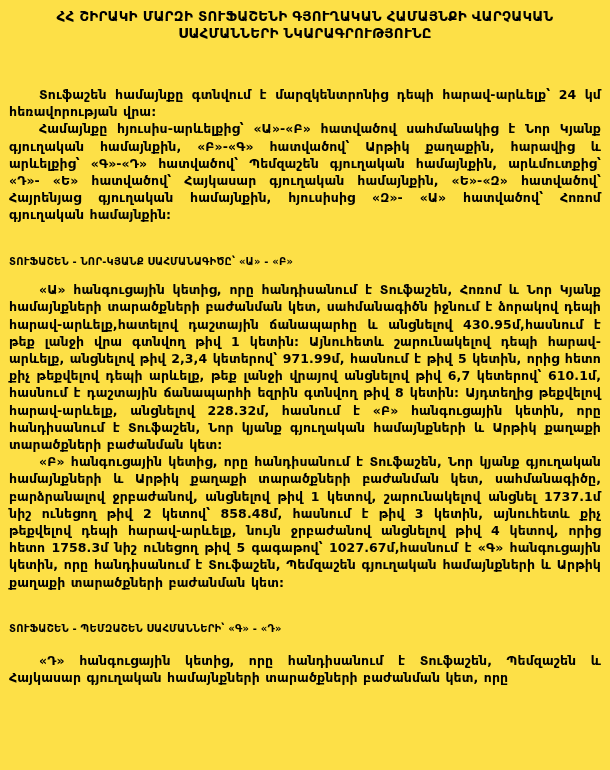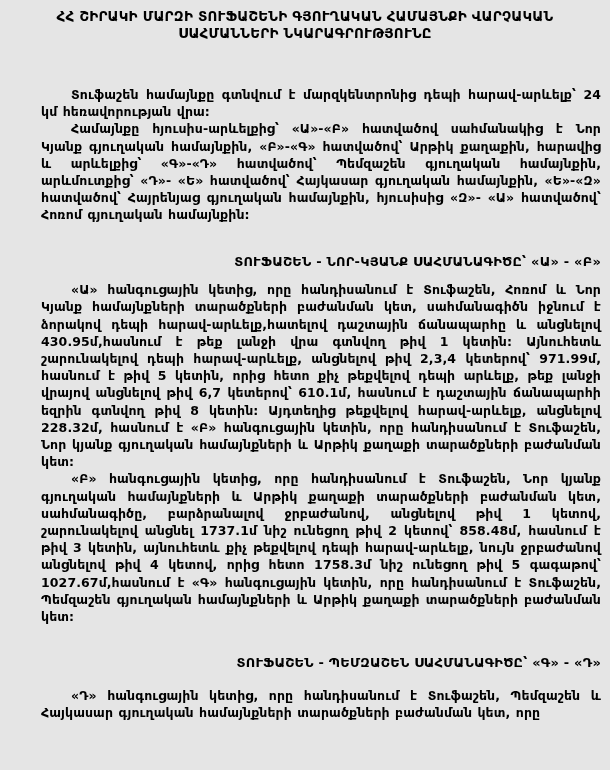--- a/index.html
+++ b/index.html
@@ -14,65 +14,65 @@
     color: #000000;
     font-family: "DejaVu Sans", sans-serif;
     font-weight: bold;
     -webkit-font-smoothing: none;
   }
   .page {
     box-sizing: border-box;
     width: 610px;
     height: 770px;
     padding: 8px 9px 0 9px;
-    background: #e5e5e5;
+    background: #fde047;
   }
   .doc-title {
     margin: 0 0 44px 0;
     padding: 0 26px;
     font-size: 13.5px;
     line-height: 17px;
     text-align: center;
     letter-spacing: 0.2px;
   }
   .section-heading {
-    font-size: 13px;
+    font-size: 10px;
     line-height: 16.5px;
-    text-align: right;
+    text-align: left;
     letter-spacing: 0.2px;
     margin: 0;
   }
   .heading-a-b   { margin: 30px 0 11px 0; }
   .heading-b-g   { margin: 41px 0 18px 0; padding: 0 30px; }
   .heading-g-d   { margin: 30px 0 15px 0; }
   .body-text {
     margin: 0;
     font-size: 12.5px;
     line-height: 17.2px;
     text-align: justify;
     letter-spacing: 0.1px;
     word-spacing: 1px;
   }
-  .indent { text-indent: 30px; margin-left: 32px; }
+  .indent { text-indent: 30px; }
 </style>
 </head>
 <body>
 
 <div class="page">
 
   <h1 class="doc-title">ՀՀ ՇԻՐԱԿԻ ՄԱՐԶԻ ՏՈՒՖԱՇԵՆԻ ԳՅՈՒՂԱԿԱՆ ՀԱՄԱՅՆՔԻ ՎԱՐՉԱԿԱՆ ՍԱՀՄԱՆՆԵՐԻ ՆԿԱՐԱԳՐՈՒԹՅՈՒՆԸ</h1>
 
   <p class="body-text indent">Տուֆաշեն համայնքը գտնվում է մարզկենտրոնից դեպի հարավ-արևելք՝ 24 կմ հեռավորության վրա:</p>
 
   <p class="body-text indent">Համայնքը հյուսիս-արևելքից՝ «Ա»-«Բ» հատվածով սահմանակից է Նոր Կյանք գյուղական համայնքին, «Բ»-«Գ» հատվածով՝ Արթիկ քաղաքին, հարավից և արևելքից՝ «Գ»-«Դ» հատվածով՝ Պեմզաշեն գյուղական համայնքին, արևմուտքից՝ «Դ»- «Ե» հատվածով՝ Հայկասար գյուղական համայնքին, «Ե»-«Զ» հատվածով՝ Հայրենյաց գյուղական համայնքին, հյուսիսից «Զ»- «Ա» հատվածով՝ Հոռոմ գյուղական համայնքին:</p>
 
   <h2 class="section-heading heading-a-b">ՏՈՒՖԱՇԵՆ - ՆՈՐ-ԿՅԱՆՔ ՍԱՀՄԱՆԱԳԻԾԸ՝ «Ա» - «Բ»</h2>
 
   <p class="body-text indent">«Ա» հանգուցային կետից, որը հանդիսանում է Տուֆաշեն, Հոռոմ և Նոր Կյանք համայնքների տարածքների բաժանման կետ, սահմանագիծն իջնում է ձորակով դեպի հարավ-արևելք,հատելով դաշտային ճանապարհը և անցնելով 430.95մ,հասնում է թեք լանջի վրա գտնվող թիվ 1 կետին: Այնուհետև շարունակելով դեպի հարավ-արևելք, անցնելով թիվ 2,3,4 կետերով՝ 971.99մ, հասնում է թիվ 5 կետին, որից հետո քիչ թեքվելով դեպի արևելք, թեք լանջի վրայով անցնելով թիվ 6,7 կետերով՝ 610.1մ, հասնում է դաշտային ճանապարհի եզրին գտնվող թիվ 8 կետին: Այդտեղից թեքվելով հարավ-արևելք, անցնելով 228.32մ, հասնում է «Բ» հանգուցային կետին, որը հանդիսանում է Տուֆաշեն, Նոր կյանք գյուղական համայնքների և Արթիկ քաղաքի տարածքների բաժանման կետ:</p>
 
 
   <p class="body-text indent">«Բ» հանգուցային կետից, որը հանդիսանում է Տուֆաշեն, Նոր կյանք գյուղական համայնքների և Արթիկ քաղաքի տարածքների բաժանման կետ, սահմանագիծը, բարձրանալով ջրբաժանով, անցնելով թիվ 1 կետով, շարունակելով անցնել 1737.1մ նիշ ունեցող թիվ 2 կետով՝ 858.48մ, հասնում է թիվ 3 կետին, այնուհետև քիչ թեքվելով դեպի հարավ-արևելք, նույն ջրբաժանով անցնելով թիվ 4 կետով, որից հետո 1758.3մ նիշ ունեցող թիվ 5 գագաթով՝ 1027.67մ,հասնում է «Գ» հանգուցային կետին, որը հանդիսանում է Տուֆաշեն, Պեմզաշեն գյուղական համայնքների և Արթիկ քաղաքի տարածքների բաժանման կետ:</p>
 
-  <h2 class="section-heading heading-g-d">ՏՈՒՖԱՇԵՆ - ՊԵՄԶԱՇԵՆ ՍԱՀՄԱՆԱԳԻԾԸ՝ «Գ» - «Դ»</h2>
+  <h2 class="section-heading heading-g-d">ՏՈՒՖԱՇԵՆ - ՊԵՄԶԱՇԵՆ ՍԱՀՄԱՆՆԵՐԻ՝ «Գ» - «Դ»</h2>
 
   <p class="body-text indent">«Դ» հանգուցային կետից, որը հանդիսանում է Տուֆաշեն, Պեմզաշեն և Հայկասար գյուղական համայնքների տարածքների բաժանման կետ, որը</p>
 
 </div>
 
 </body></html>

